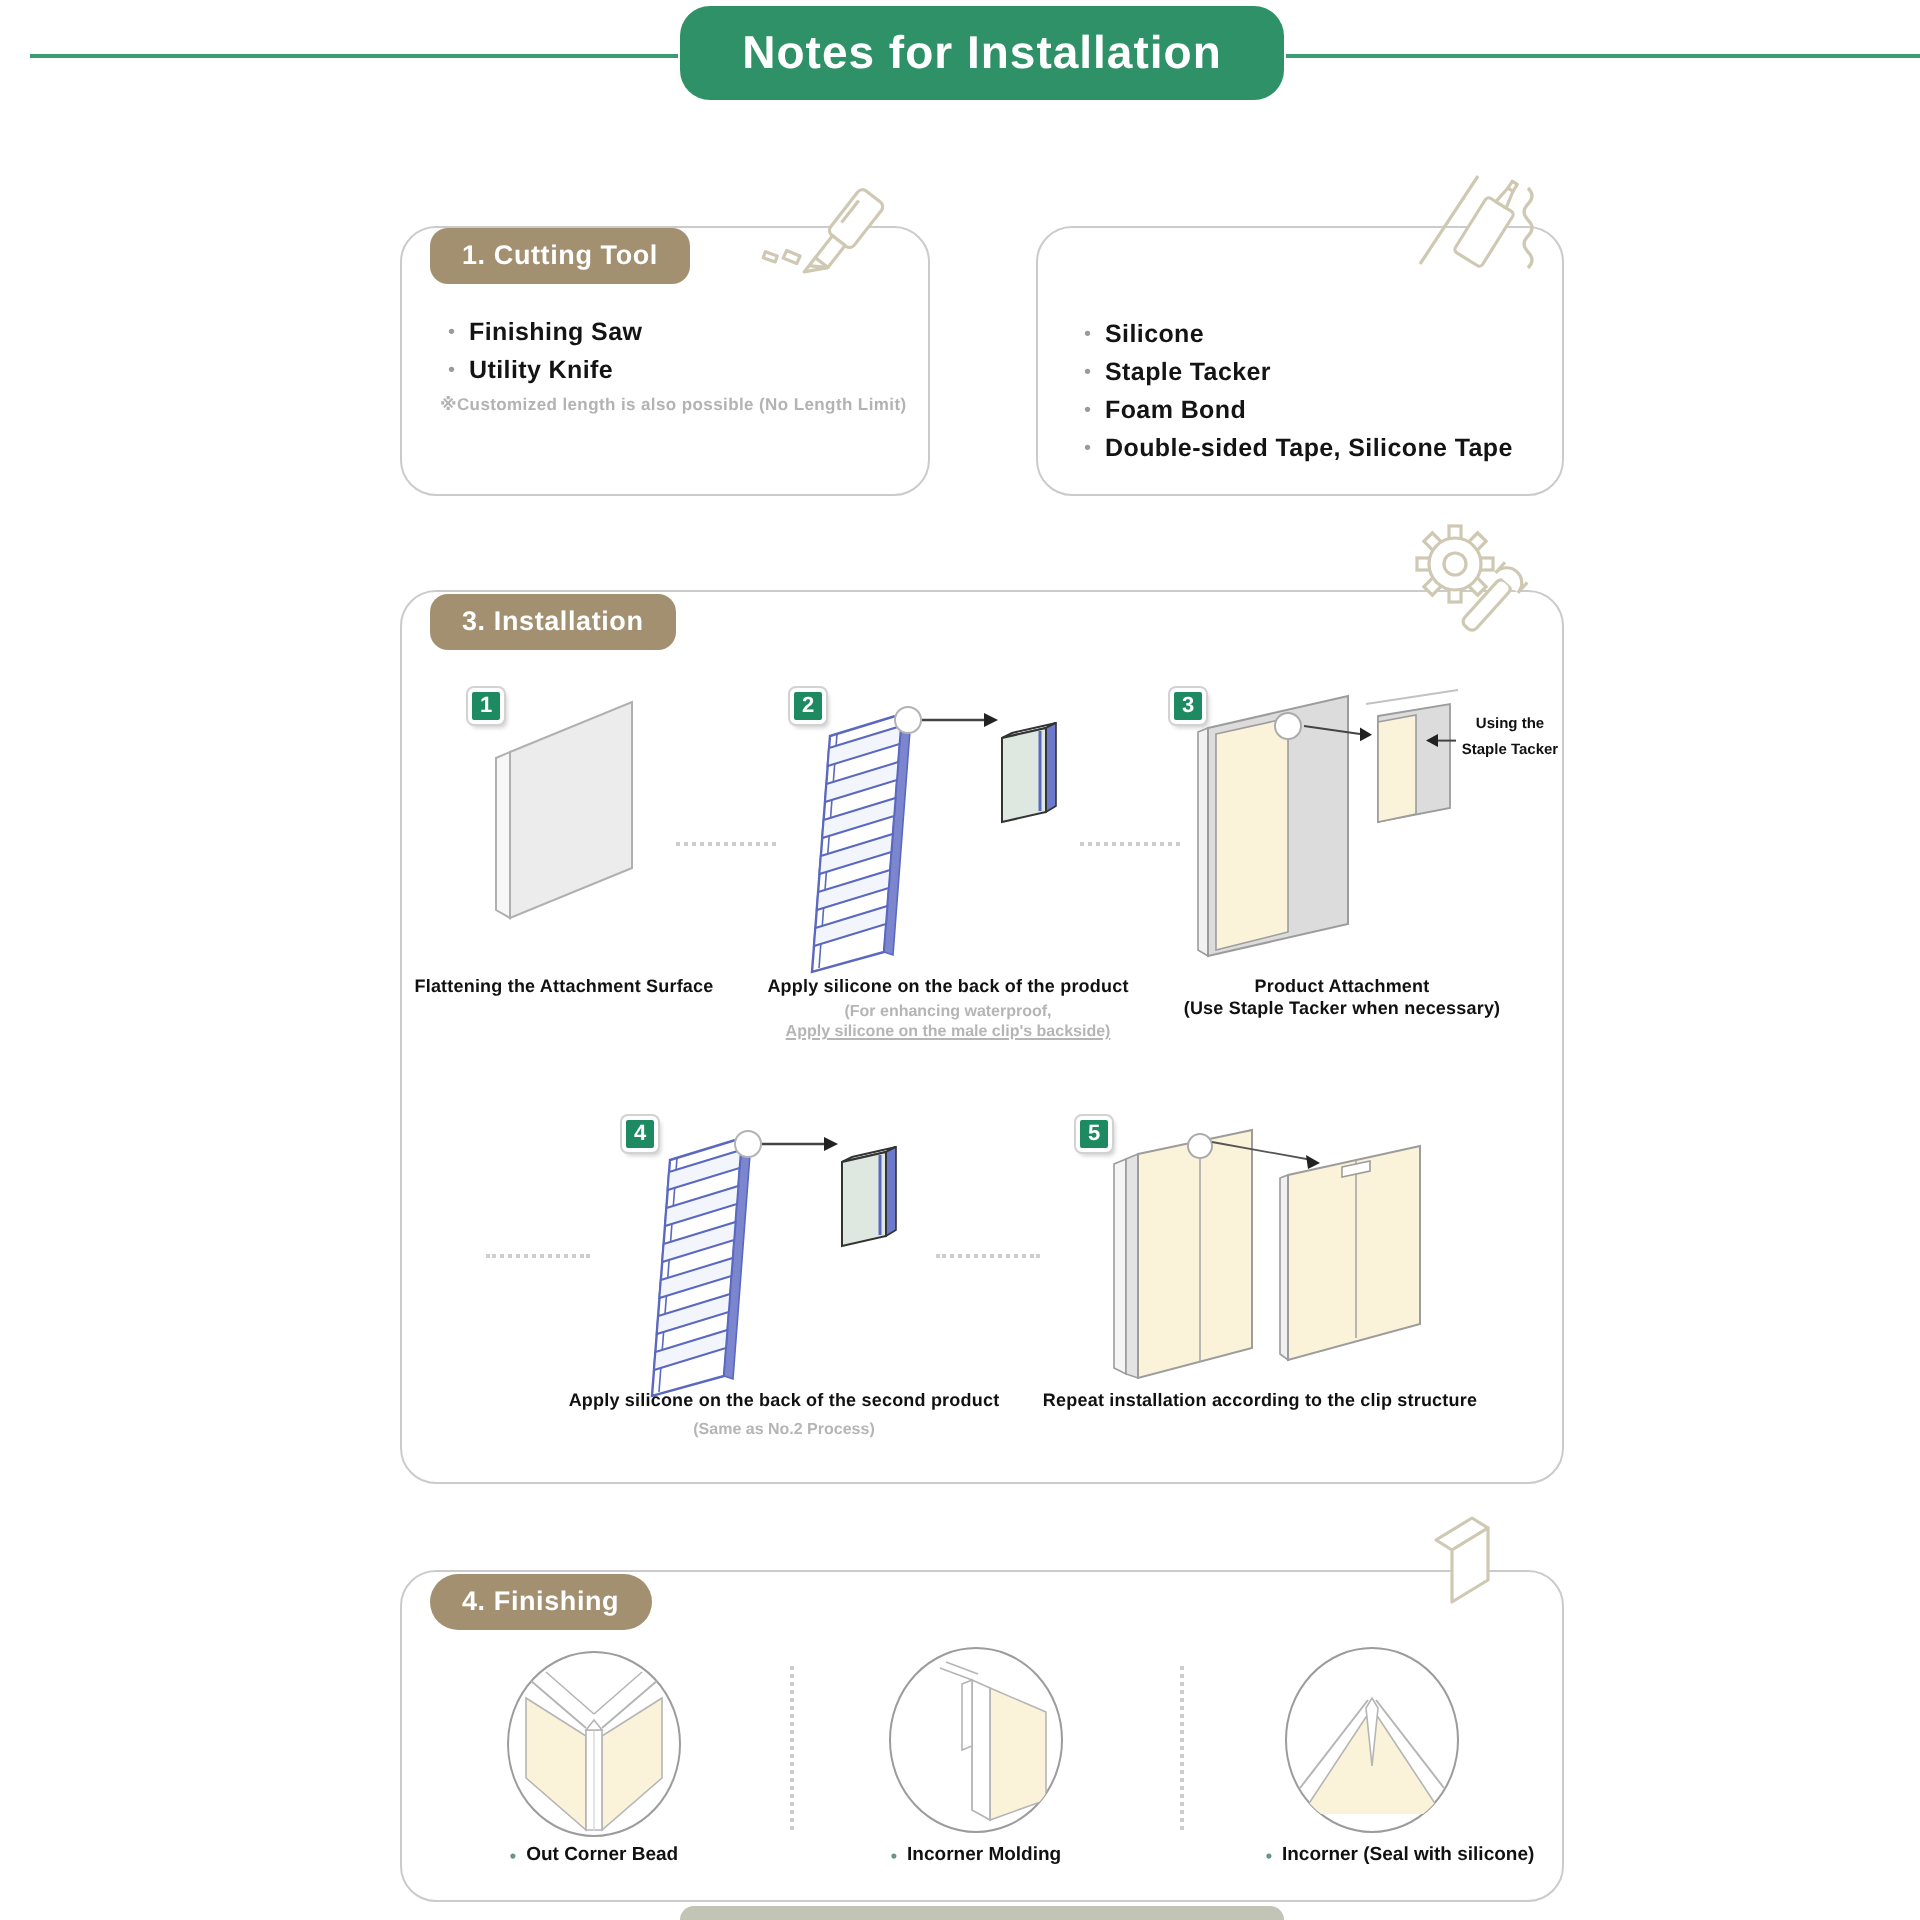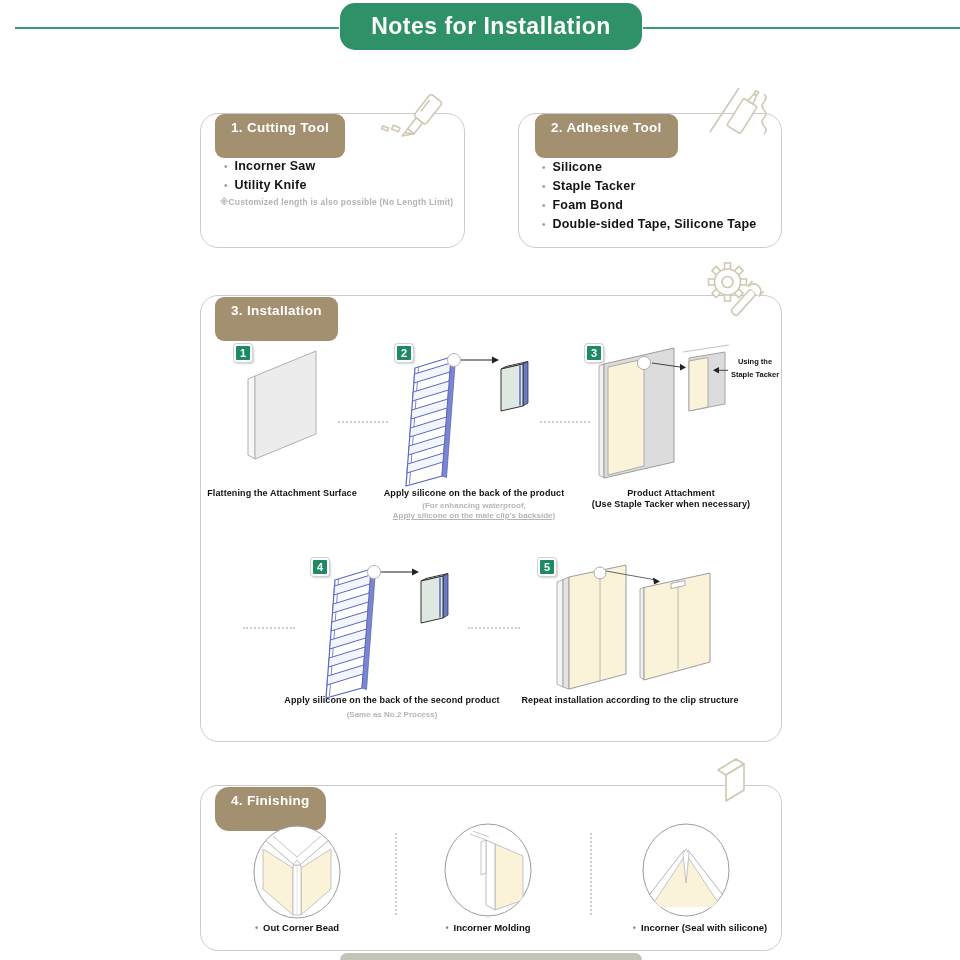--- a/index.html
+++ b/index.html
@@ -7,21 +7,21 @@
   body { width:960px; height:960px; font-family:"Liberation Sans","DejaVu Sans",sans-serif; position:relative; overflow:hidden; }
   .page { position:absolute; left:0; top:0; width:960px; height:960px; background:#fff;margin-left:10px; }
 
   .hdr-line { position:absolute; top:27px; height:2px; background:#3a9b74; }
   .hdr-box { position:absolute; left:330px; top:3px; width:302px; height:47px; background:#2e9168;
              border-radius:15px; color:#fff; font-weight:bold; font-size:23px; letter-spacing:.5px;
              display:flex; align-items:center; justify-content:center; }
 
   .panel { position:absolute; background:#fff; border:1.5px solid #cbcbcb; border-radius:18px; }
   .badge-tan { position:absolute; background:#a39070; color:#fff; font-weight:bold; font-size:13.5px;
-               letter-spacing:.3px; padding:6px 16px 23px; border-radius:9px; }
+               letter-spacing:.3px; padding:6px 16px 7px; border-radius:9px; }
 
   .tool-list { position:absolute; list-style:none; }
   .tool-list li { display:flex; align-items:center; margin-bottom:5px; }
   .tool-list .dot { color:#9a9a9a; font-size:10px; margin-right:7px; }
   .tool-list .lbl { font-weight:bold; font-size:12.5px; color:#141414; letter-spacing:.2px; }
   .note { position:absolute; font-size:8.5px; font-weight:600; color:#b3b3b3; letter-spacing:.2px; }
 
   .stepnum { position:absolute; width:18px; height:18px; background:#1e8a62; color:#fff;
              border:2px solid #fff; box-shadow:0 0 0 1px #d2d2d2, 1.5px 2px 2px rgba(0,0,0,.18);
              border-radius:3px; font-size:11px; font-weight:bold;
@@ -62,31 +62,30 @@
       <rect x="27.5" y="30" width="8" height="14"></rect>
       <polygon points="27.5,44 35.5,44 27.5,53"></polygon>
       <line x1="27.5" y1="49" x2="35.5" y2="44"></line>
       <polygon points="14,50 21,48 22,52 15,54"></polygon>
       <polygon points="6,57 12,55 13,58 7,60"></polygon>
     </g>
   </svg>
   <ul class="tool-list" style="left:214px;top:159px;">
     <li>
       <span class="dot">•</span>
-      <span class="lbl">Incorner Saw</span>
+      <span class="lbl">Finishing Saw</span>
     </li>
     <li>
       <span class="dot">•</span>
       <span class="lbl">Utility Knife</span>
     </li>
   </ul>
   <div class="note" style="left:210px;top:197px;">※Customized length is also possible (No Length Limit)</div>
 
   <section class="panel" style="left:508px;top:113px;width:264px;height:135px;"></section>
-  <div class="badge-tan" style="left:525px;top:114px;">2. Adhesive Tool</div>
   <svg style="left:696px;top:86px;" width="68" height="58" viewBox="0 0 68 58">
     <g fill="none" stroke="#cfc8b2" stroke-width="1.6" stroke-linejoin="round">
       <line x1="4" y1="46" x2="33" y2="2"></line>
       <g transform="rotate(32 36 30)">
         <rect x="28" y="14" width="16" height="32" rx="2" fill="#fff"></rect>
         <polygon points="33,14 39,14 37.5,5 34.5,5" fill="#fff"></polygon>
         <rect x="34.5" y="1" width="3" height="4" fill="#fff"></rect>
       </g>
       <path d="M58,8 q4,4 0,8 q-4,4 0,8 q4,4 0,8 q-4,4 0,8 q4,4 0,8"></path>
     </g>

